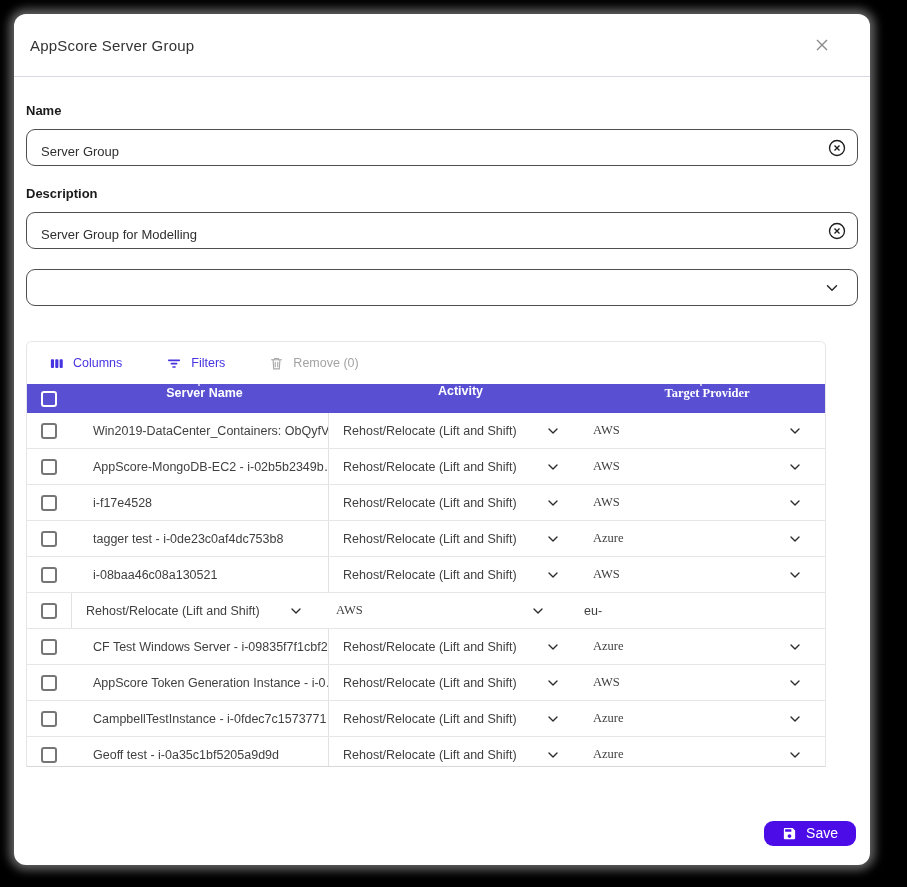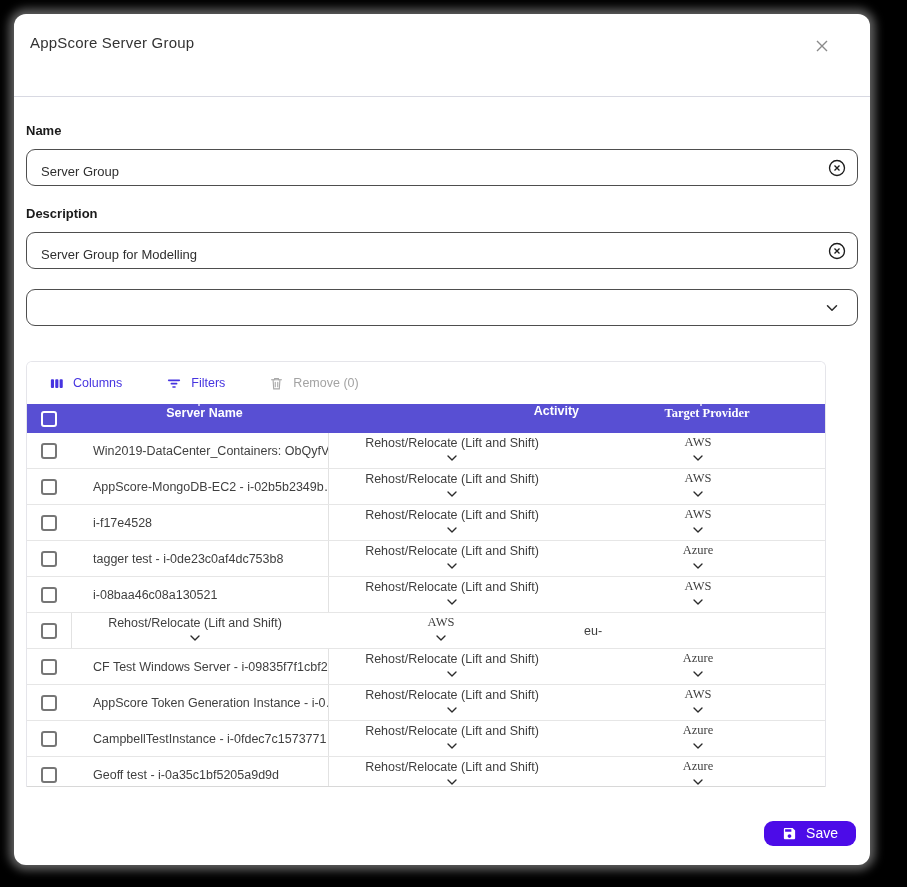--- a/index.html
+++ b/index.html
@@ -5,23 +5,23 @@
   * { margin:0; padding:0; box-sizing:border-box; }
   html,body { width:907px; height:887px; background:#000; overflow:hidden;
               font-family:"Liberation Sans", sans-serif; }
 
   .modal { position:absolute; left:14px; top:14px; width:856px; height:851px;
            background:#fff; border-radius:12px; overflow:hidden;
            box-shadow:0 0 10px 5px rgba(150,150,150,0.65);
            display:flex; flex-direction:column; }
 
   
-  .modal-header { height:63px; flex:0 0 63px; display:flex; 
+  .modal-header { height:63px; flex:0 0 63px; display:flex; align-items:center;
                   justify-content:space-between; padding:0 36px 0 16px;
-                  border-bottom:1px solid #d8d9e2;margin-top:20px; }
+                  border-bottom:1px solid #d8d9e2; }
   .modal-title { font-size:15px; color:#333; letter-spacing:.2px; }
   .close-btn { width:24px; height:24px; display:flex; align-items:center;
                justify-content:center; cursor:pointer; background:none; border:none; }
 
   
   .modal-body { flex:1 1 auto; padding:26px 12px 0 12px; overflow:hidden; }
   .field-label { font-size:13px; font-weight:bold; color:#1a1a1a; margin-bottom:11px; }
   .field-row { position:relative; margin-bottom:20px; }
   .text-input { width:100%; height:37px; border:1px solid #4e4e4e; border-radius:9px;
                 padding:8px 44px 0 14px; font-size:13px; color:#2f2f2f;
@@ -46,34 +46,34 @@
 
   .thead { height:29px; background:#584fd3; display:flex; align-items:center;
            color:#fff; font-size:12.5px; font-weight:600; }
   .th { display:flex; align-items:center; height:100%; overflow:hidden; white-space:nowrap;flex-direction:column; }
   .hpipe { flex:0 0 2px; width:2px; height:13px; background:rgba(255,255,255,.85);
            border-radius:1px; margin-right:12px; }
   .th-region .hpipe { margin-right:6px; }
 
   .col-check   { width:44px; flex:0 0 44px; justify-content:center; display:flex; align-items:center; }
   .col-name    { width:257px; flex:0 0 257px; padding-left:10px; }
-  .col-activity{ width:251px; flex:0 0 251px; padding-left:14px;align-items:flex-end; }
+  .col-activity{ width:251px; flex:0 0 251px; padding-left:14px; }
   .col-provider{ width:242px; flex:0 0 242px; padding-left:14px;font-family:Liberation Serif, serif; }
   .col-region  { width:120px; flex:0 0 120px; padding-left:8px; }
 
   .tbody { height:354px; overflow:hidden; border-bottom:1px solid #d8d8d8; background:#fff; }
   .tr { display:flex; height:36px; align-items:stretch; border-bottom:1px solid #e6e6e6;
         font-size:12.5px; color:#3f3f3f; background:#fff; }
   .td { display:flex; align-items:center; overflow:hidden; white-space:nowrap; }
   .td.col-name { padding-left:22px; }
   .td.col-activity { border-left:1px solid #e2e2e2; padding:0; }
   .td.col-provider { padding:0; }
   .td.col-region { padding-left:20px; }
   .cell-select { width:100%; display:flex; align-items:center; justify-content:space-between;
-                 padding:0 18px 0 14px; cursor:pointer;flex-direction:column; }
+                 padding:0 18px 0 14px; cursor:pointer; }
 
   .cb { width:16px; height:16px; border:2px solid #767676; border-radius:3px; background:#fff;
         cursor:pointer; }
   .cb-header { border-color:#fff; background:transparent; }
 
   
   .modal-footer { flex:0 0 64px; display:flex; align-items:center; justify-content:flex-end;
                   padding:0 14px; }
   .save-btn { height:25px; padding:0 18px; background:#4c0ce8; color:#fff; border:none;
               border-radius:9px; display:flex; align-items:center; gap:9px; font-size:14px;

